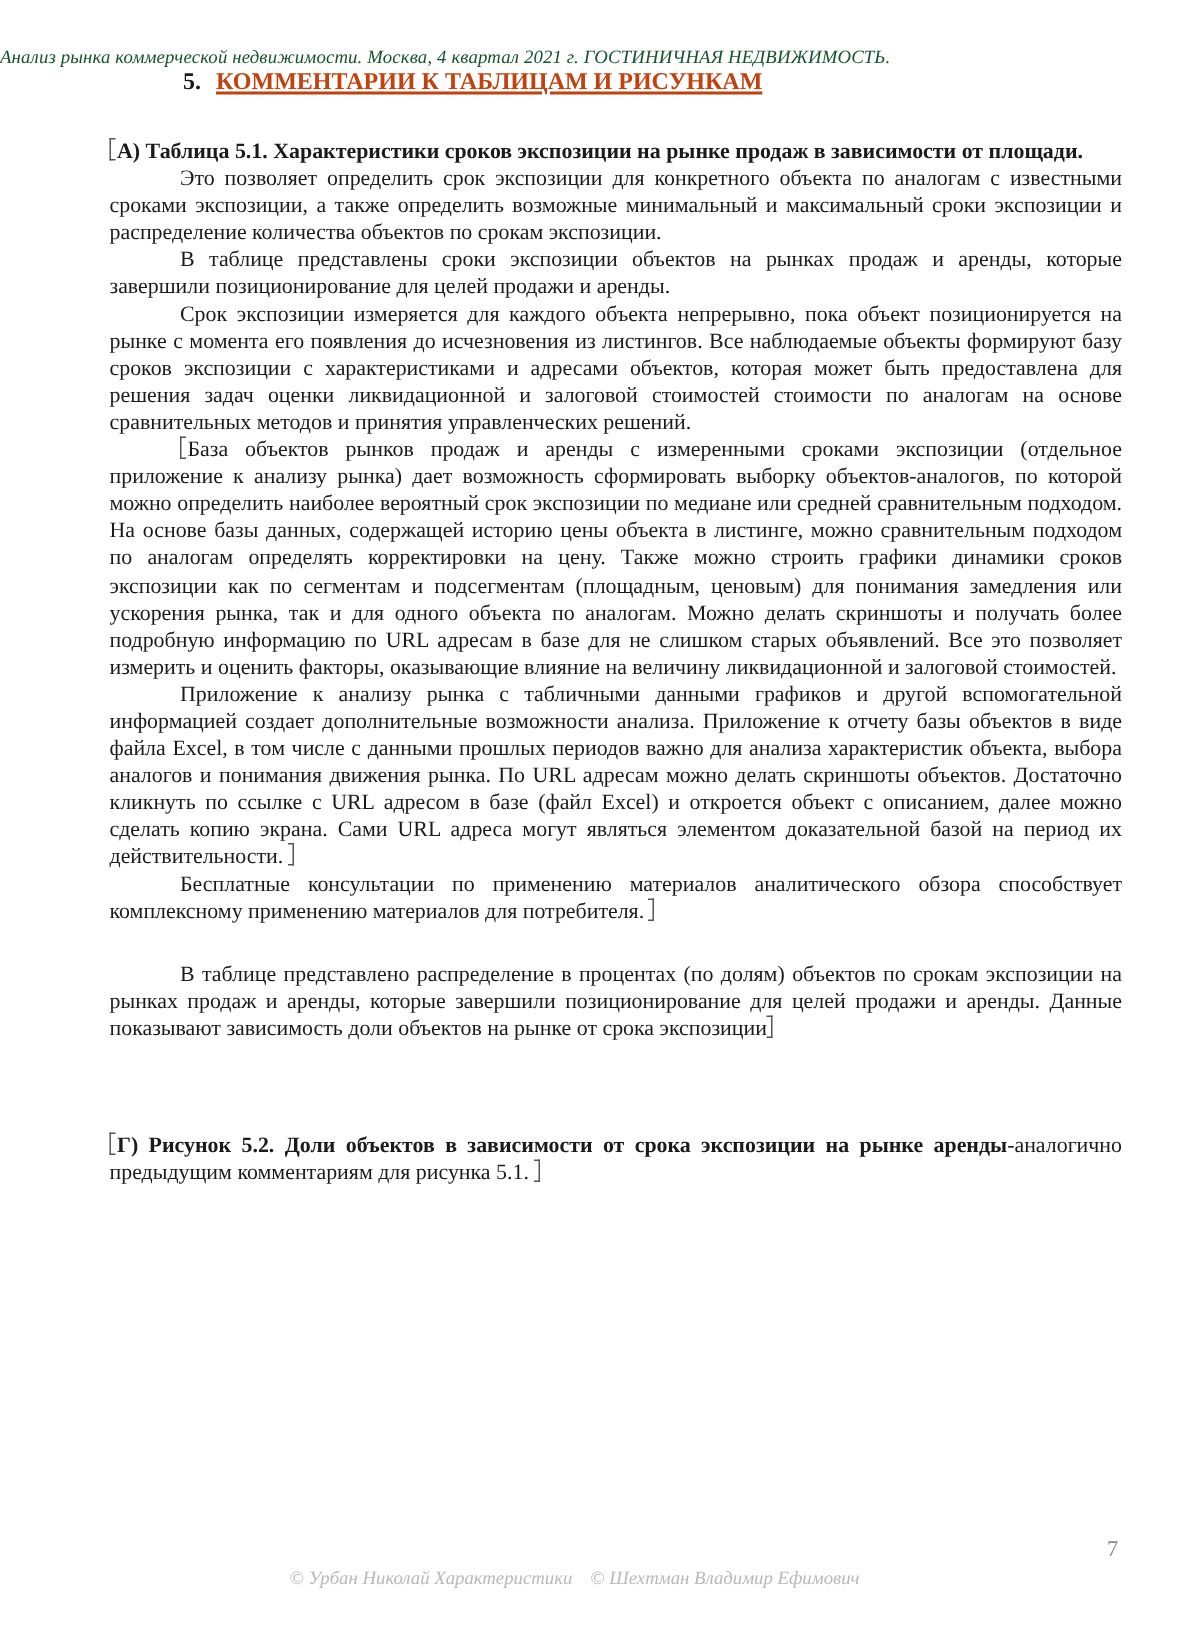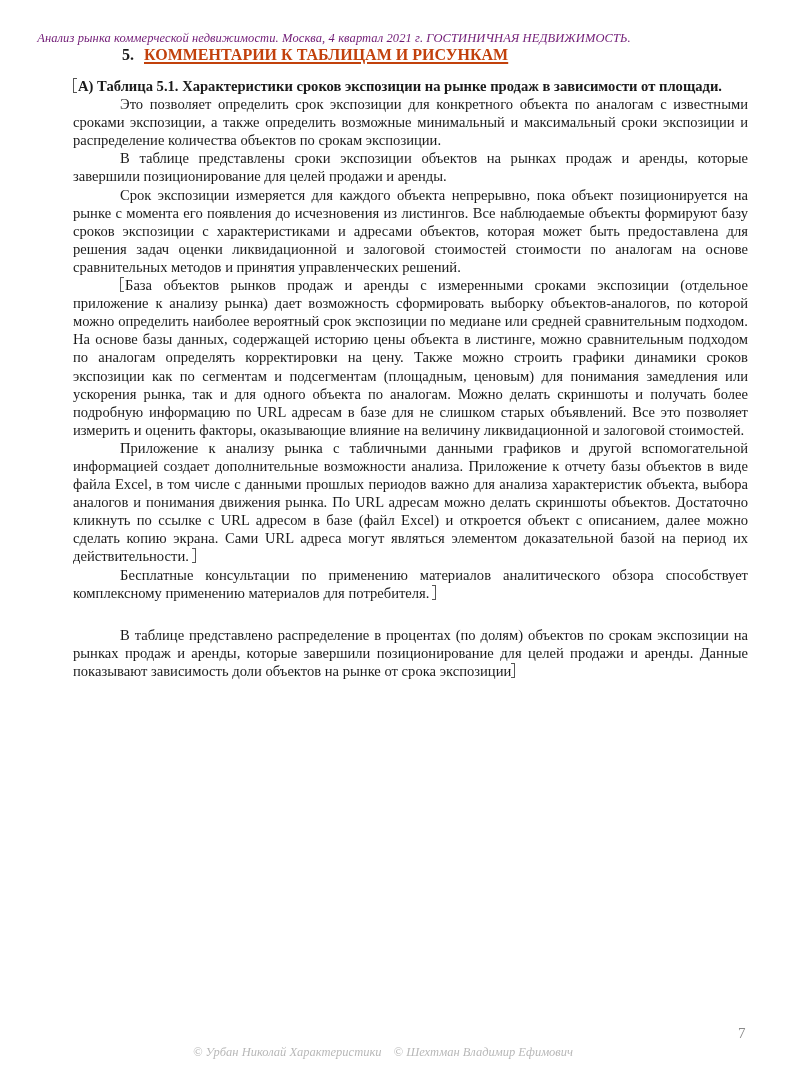--- a/index.html
+++ b/index.html
@@ -1,23 +1,23 @@
 <!DOCTYPE html>
 <html><head>
 <meta charset="utf-8">
 <style>
   html, body { margin: 0; padding: 0; background: #ffffff; }
   body { width: 789px; height: 1085px; position: relative; overflow: hidden;
          font-family: "Liberation Serif", "DejaVu Serif", serif; color: #1a1a1a; }
-  .running-header { position: absolute; top: 31px; left: 0; width: 668px; text-align: center;
-         font-style: italic; font-size: 12.5px; color: #701a75; letter-spacing: 0.1px; }
+  .running-header { position: absolute; top: 31px; left: 0; width: 668px; 
+         font-style: italic; font-size: 12.5px; color: #14532d; letter-spacing: 0.1px; }
   .section-title { position: absolute; top: 46px; left: 122px; font-weight: bold; font-size: 16px; color: #1a1a1a; }
   .section-title .num { margin-right: 10px; }
   .section-title .txt { color: #c2410c; text-decoration: underline; text-decoration-thickness: 1.5px; text-underline-offset: 2px; }
-  .content { position: absolute; left: 73px; top: 77px; width: 675px; font-size: 14.6px; line-height: 18.1px; text-align: justify; }
+  .content { position: absolute; left: 73px; top: 92px; width: 675px; font-size: 14.6px; line-height: 18.1px; text-align: justify; }
   .content p { margin: 0; }
   .content .indent { text-indent: 47px; }
   .heading { font-weight: bold; }
   .mark { display: inline-block; width: 4px; height: 15px; border: 1px solid #555; border-right: none; vertical-align: -2px; margin-right: 1px; box-sizing: border-box; }
   .mark-end { display: inline-block; width: 4px; height: 15px; border: 1px solid #555; border-left: none; vertical-align: -2px; margin-left: 3px; box-sizing: border-box; }
   .gap-md { height: 24px; }
   .gap-lg { height: 36px; }
   .footer { position: absolute; top: 1045px; left: 193px; font-style: italic; font-size: 12.5px; color: #b8b8b8; }
   .footer span + span { margin-left: 12px; margin-top: 11px; }
   .page-number { position: absolute; top: 1025px; left: 738px; font-size: 15px; color: #888; }
@@ -43,20 +43,21 @@
 
   <div class="gap-md"></div>
 
   <p class="indent"><span>В таблице представлено распределение в процентах (по долям) объектов по срокам экспозиции на рынках продаж и аренды, которые завершили позиционирование для целей продажи и аренды. Данные показывают зависимость доли объектов на рынке от срока экспозиции</span><span class="mark-end" style="margin-left:0"></span></p>
 
   <div class="gap-md"></div>
 
 
   <div class="gap-lg"></div>
 
+  <p><span class="mark"></span><span class="heading">Г) Рисунок 5.2. Доли объектов в зависимости от срока экспозиции на рынке аренды</span><span>-аналогично предыдущим комментариям для рисунка 5.1.</span><span class="mark-end"></span></p>
 
 </div>
 
 <div class="page-number">7</div>
 
 <div class="footer">
   <span>© Урбан Николай Характеристики</span><span>© Шехтман Владимир Ефимович</span>
 </div>
 
 </body></html>

